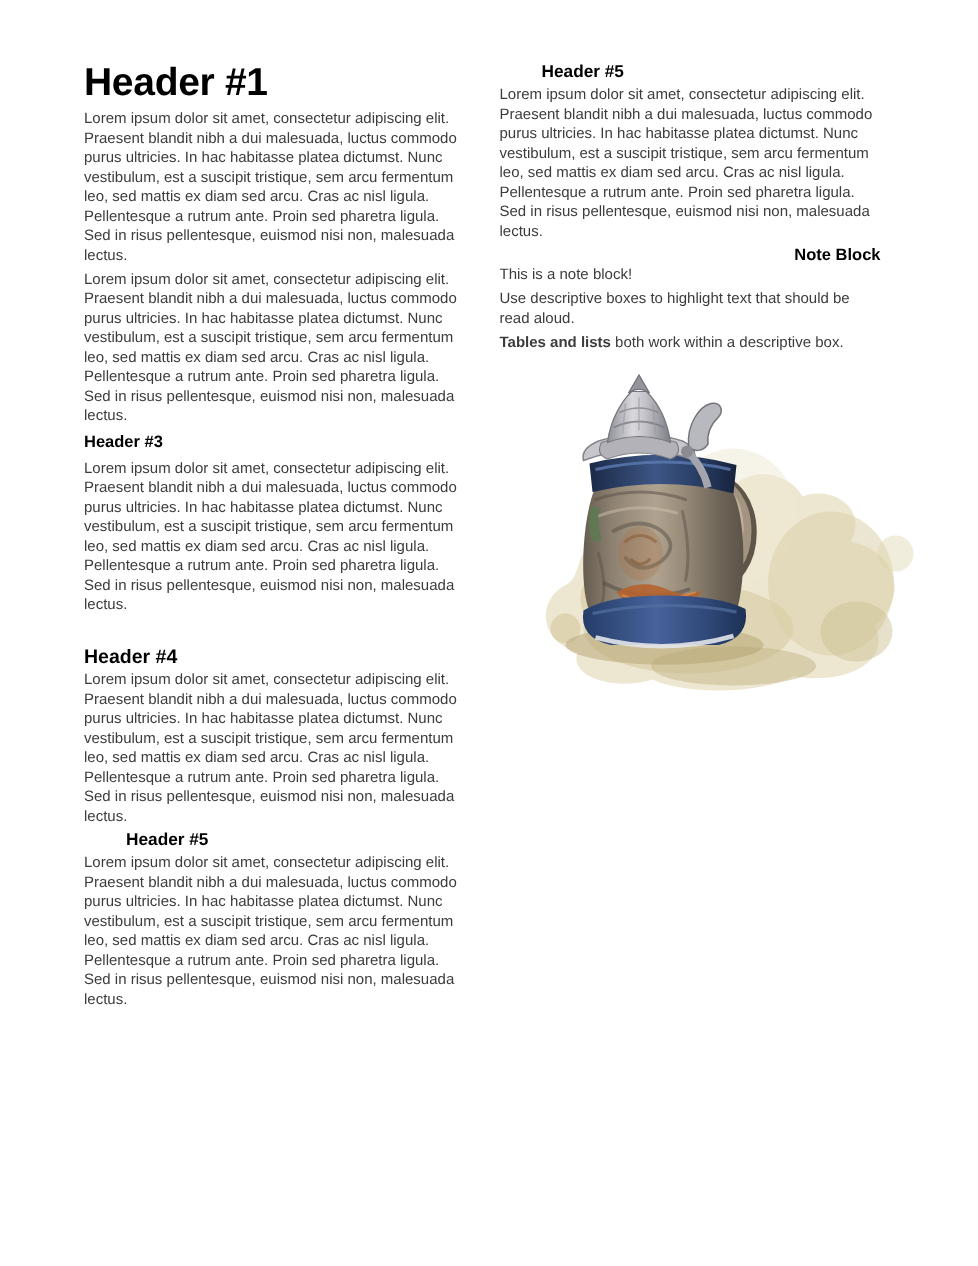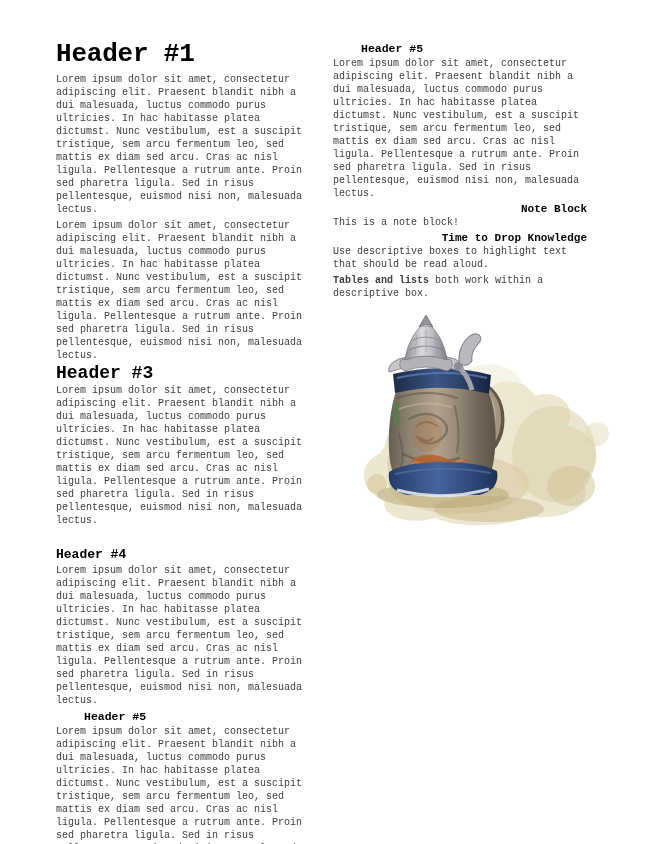--- a/index.html
+++ b/index.html
@@ -9,32 +9,31 @@
     font-family: "Liberation Sans", "DejaVu Sans", sans-serif;
     color: #3c3c3c;
     overflow: hidden;
   }
   .page {
     box-sizing: border-box;
     width: 652px; height: 844px;
     padding: 40px 0 0 56px;
     display: flex;
     gap: 23px;
-    font-family: Liberation Mono, monospace;
   }
   .col { width: 254px; flex: 0 0 254px; }
   p {
     margin: 0 0 3px 0;
     font-size: 10px;
     line-height: 13px;
   }
   h1, h2, h3, h4, h5, .h6 { color: #000; font-weight: 700; }
   h1 { font-size: 26px; line-height: 28px; margin: 0 0 5px 0; letter-spacing: -0.2px; }
   h2 { font-size: 19px; line-height: 23px; margin: 2px 0 3px 0; }
-  h3 { font-size: 18px; line-height: 17px; margin: 3px 0 2px 0; }
+  h3 { font-size: 11px; line-height: 17px; margin: 3px 0 2px 0; }
   h4 { font-size: 13px; line-height: 15px; margin: 20px 0 2px 0; }
   h5 { font-size: 11.5px; line-height: 13px; margin: 2px 0 2px 0; padding-left: 28px; }
   .h6 { font-size: 11px; line-height: 13px; margin: 1px 0 0 0; text-align: right; }
   .lead-bold { font-weight: 700; }
   .stein-wrap {
     width: 280px; height: 215px;
     margin: 14px 0 0 6px;
   }
 </style>
 </head>
@@ -58,21 +57,20 @@
     <p>Lorem ipsum dolor sit amet, consectetur adipiscing elit. Praesent blandit nibh a dui malesuada, luctus commodo purus ultricies. In hac habitasse platea dictumst. Nunc vestibulum, est a suscipit tristique, sem arcu fermentum leo, sed mattis ex diam sed arcu. Cras ac nisl ligula. Pellentesque a rutrum ante. Proin sed pharetra ligula. Sed in risus pellentesque, euismod nisi non, malesuada lectus.</p>
   </div>
 
   <div class="col">
     <h5>Header #5</h5>
     <p>Lorem ipsum dolor sit amet, consectetur adipiscing elit. Praesent blandit nibh a dui malesuada, luctus commodo purus ultricies. In hac habitasse platea dictumst. Nunc vestibulum, est a suscipit tristique, sem arcu fermentum leo, sed mattis ex diam sed arcu. Cras ac nisl ligula. Pellentesque a rutrum ante. Proin sed pharetra ligula. Sed in risus pellentesque, euismod nisi non, malesuada lectus.</p>
 
     <div class="h6">Note Block</div>
     <p>This is a note block!</p>
 
-    <div class="h6">Time to Drop Knowledge</div>
     <p>Use descriptive boxes to highlight text that should be read aloud.</p>
 
     <p><span class="lead-bold">Tables and lists</span><span> both work within a descriptive box.</span></p>
 
     <div class="stein-wrap">
       <svg viewBox="0 0 280 215" width="280" height="215" xmlns="http://www.w3.org/2000/svg">
         <defs>
           <linearGradient id="gBody" x1="0" y1="0" x2="1" y2="0">
             <stop offset="0" stop-color="#665d50"></stop>
             <stop offset="0.18" stop-color="#8d8171"></stop>

